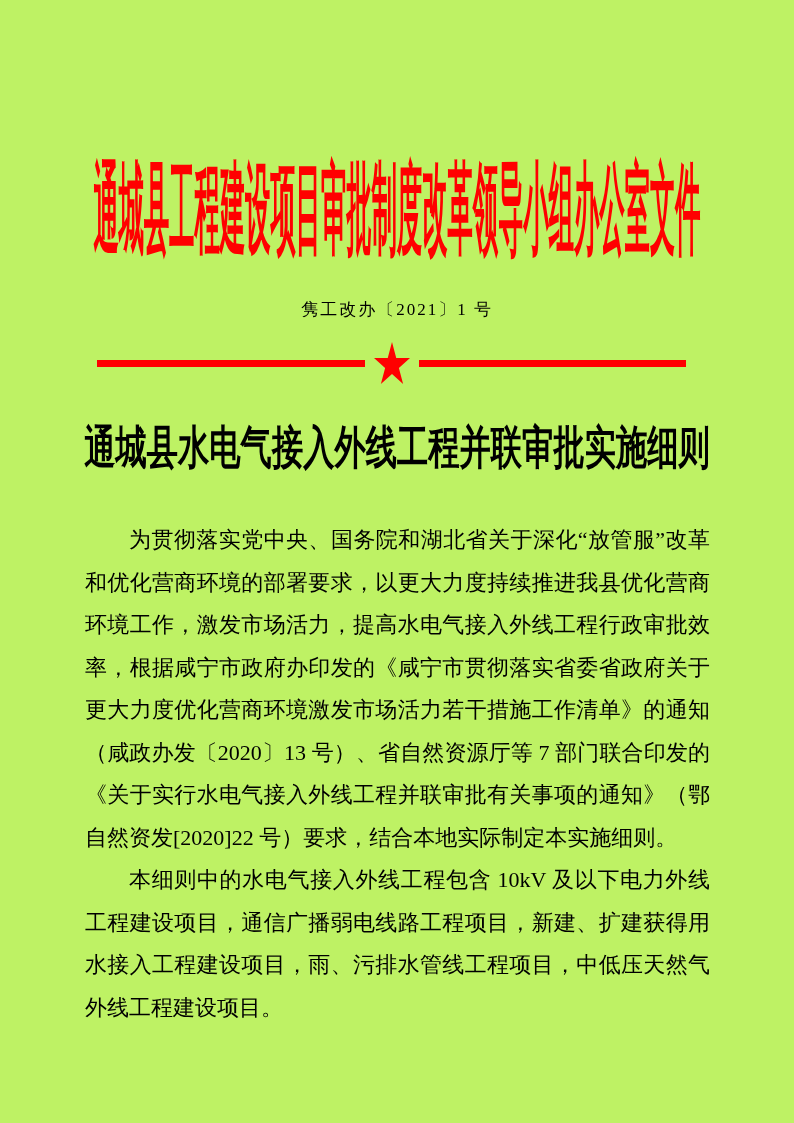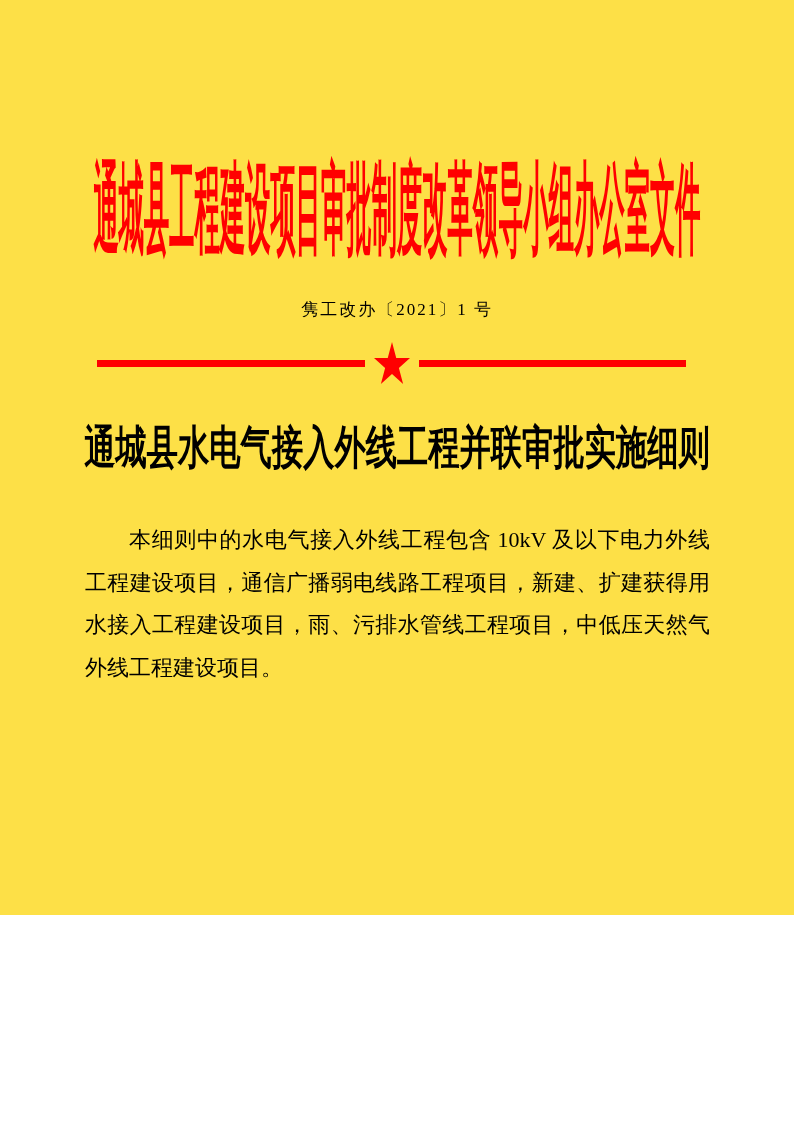--- a/index.html
+++ b/index.html
@@ -5,23 +5,23 @@
   html, body { margin: 0; padding: 0; }
   body {
     width: 794px; height: 1123px;
     background: #ffffff;
     overflow: hidden;
     font-family: "Liberation Serif", serif;
     color: #000000;
   }
   .page {
     position: relative;
-    width: 794px; height: 915px;
+    width: 794px; height: 1123px;
     overflow: hidden;
-    background: #fde047;
+    background: #bef264;
   }
   
   .banner {
     margin-top: 156px;
     height: 108px;
     display: flex;
     justify-content: center;
     align-items: center;
   }
   .banner-text {
@@ -110,16 +110,17 @@
       <polygon fill="#ff0000" points="50,0 61.8,36.6 100,36.6 69.1,59.3 80.9,96 50,73.3 19.1,96 30.9,59.3 0,36.6 38.2,36.6"></polygon>
     </svg>
     <span class="rule"></span>
   </div>
 
   <h1 class="doc-title">
     <span class="doc-title-text">通城县水电气接入外线工程并联审批实施细则</span>
   </h1>
 
   <div class="body-text">
+    <p>为贯彻落实党中央、国务院和湖北省关于深化“放管服”改革和优化营商环境的部署要求，以更大力度持续推进我县优化营商环境工作，激发市场活力，提高水电气接入外线工程行政审批效率，根据咸宁市政府办印发的《咸宁市贯彻落实省委省政府关于更大力度优化营商环境激发市场活力若干措施工作清单》的通知（咸政办发〔2020〕13 号）、省自然资源厅等 7 部门联合印发的《关于实行水电气接入外线工程并联审批有关事项的通知》（鄂自然资发[2020]22 号）要求，结合本地实际制定本实施细则。</p>
     <p>本细则中的水电气接入外线工程包含 10kV 及以下电力外线工程建设项目，通信广播弱电线路工程项目，新建、扩建获得用水接入工程建设项目，雨、污排水管线工程项目，中低压天然气外线工程建设项目。</p>
   </div>
 
 </div>
 
 </body></html>

